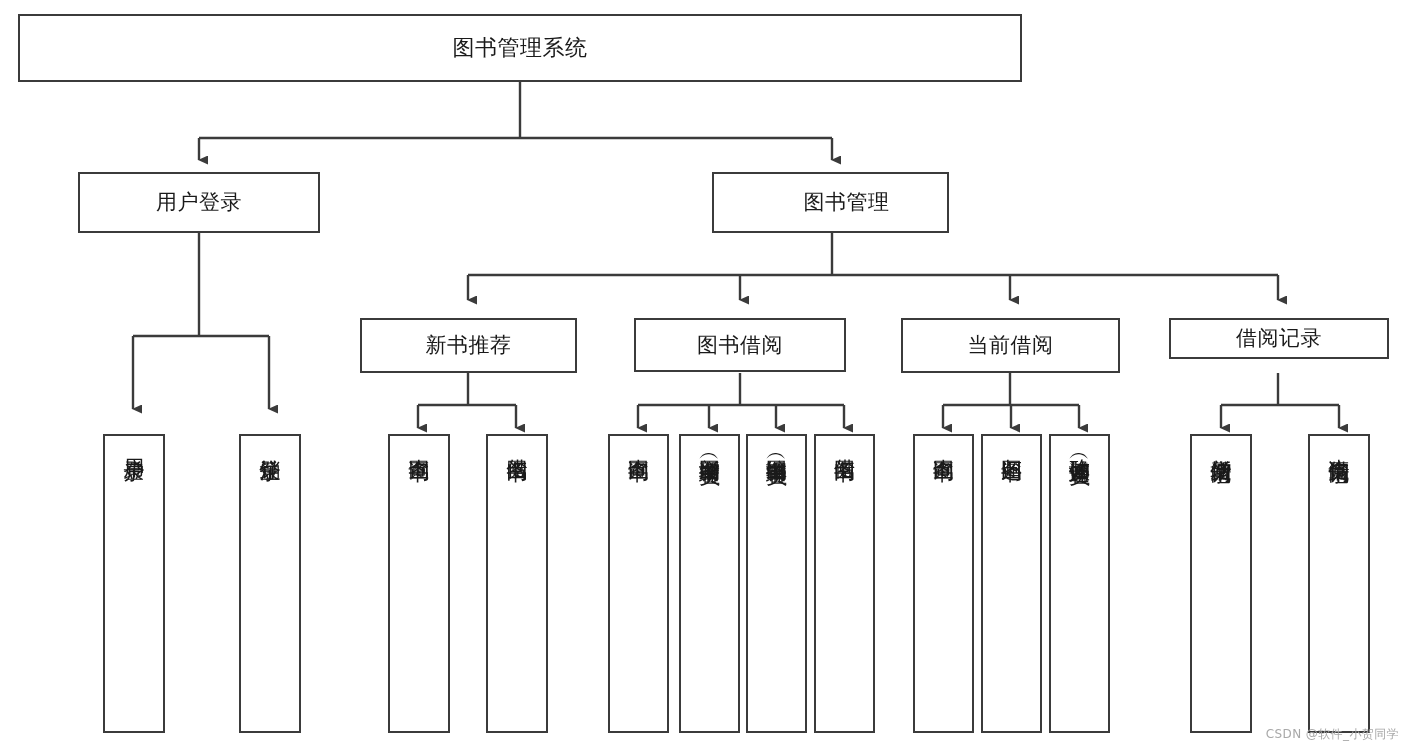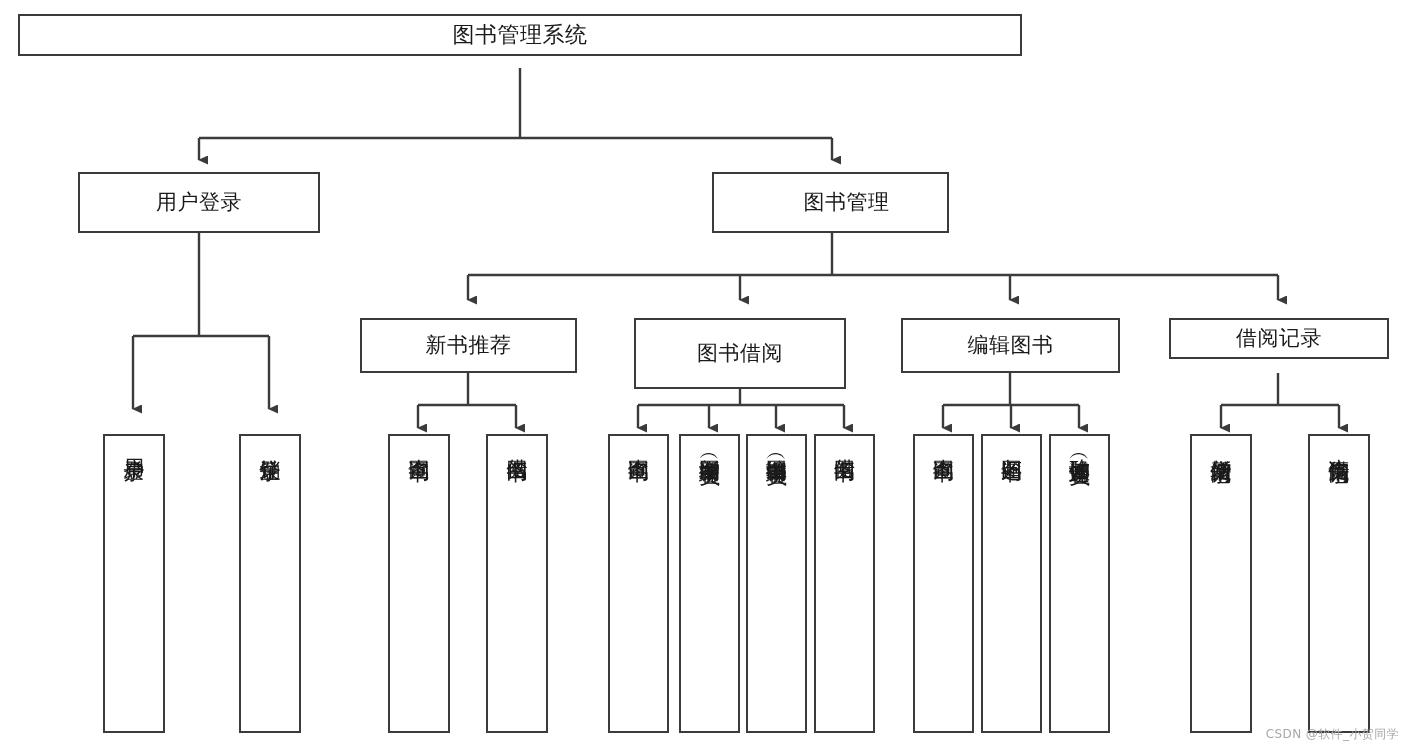--- a/index.html
+++ b/index.html
@@ -117,39 +117,39 @@
       <path d="M1011,405 L1011,428" marker-end="url(#arrowhead)"></path>
       <path d="M1079,405 L1079,428" marker-end="url(#arrowhead)"></path>
 
       <path d="M1278,373 L1278,405"></path>
       <path d="M1221,405 L1339,405"></path>
       <path d="M1221,405 L1221,428" marker-end="url(#arrowhead)"></path>
       <path d="M1339,405 L1339,428" marker-end="url(#arrowhead)"></path>
     </g>
   </svg>
 
-  <div class="node horizontal" id="root-node" style="left:18px; top:14px; width:1004px; height:42px;">
+  <div class="node horizontal" id="root-node" style="left:18px; top:14px; width:1004px; height:68px;">
     <span class="label">图书管理系统</span>
   </div>
 
   <div class="node horizontal" style="left:78px; top:172px; width:242px; height:61px;">
     <span class="label">用户登录</span>
   </div>
   <div class="node horizontal" style="left:712px; top:172px; width:237px; height:61px;padding-left:32px;">
     <span class="label">图书管理</span>
   </div>
 
   <div class="node horizontal" style="left:360px; top:318px; width:217px; height:55px;">
     <span class="label">新书推荐</span>
   </div>
-  <div class="node horizontal" style="left:634px; top:318px; width:212px; height:71px;">
+  <div class="node horizontal" style="left:634px; top:318px; width:212px; height:54px;">
     <span class="label">图书借阅</span>
   </div>
   <div class="node horizontal" style="left:901px; top:318px; width:219px; height:55px;">
-    <span class="label">编辑图书</span>
+    <span class="label">当前借阅</span>
   </div>
   <div class="node horizontal" style="left:1169px; top:318px; width:220px; height:41px;">
     <span class="label">借阅记录</span>
   </div>
 
   <div class="node vertical" style="left:103px; top:434px; width:62px; height:299px;">
     <span class="label">用户登录</span>
   </div>
   <div class="node vertical" style="left:239px; top:434px; width:62px; height:299px;">
     <span class="label">注销登录</span>

